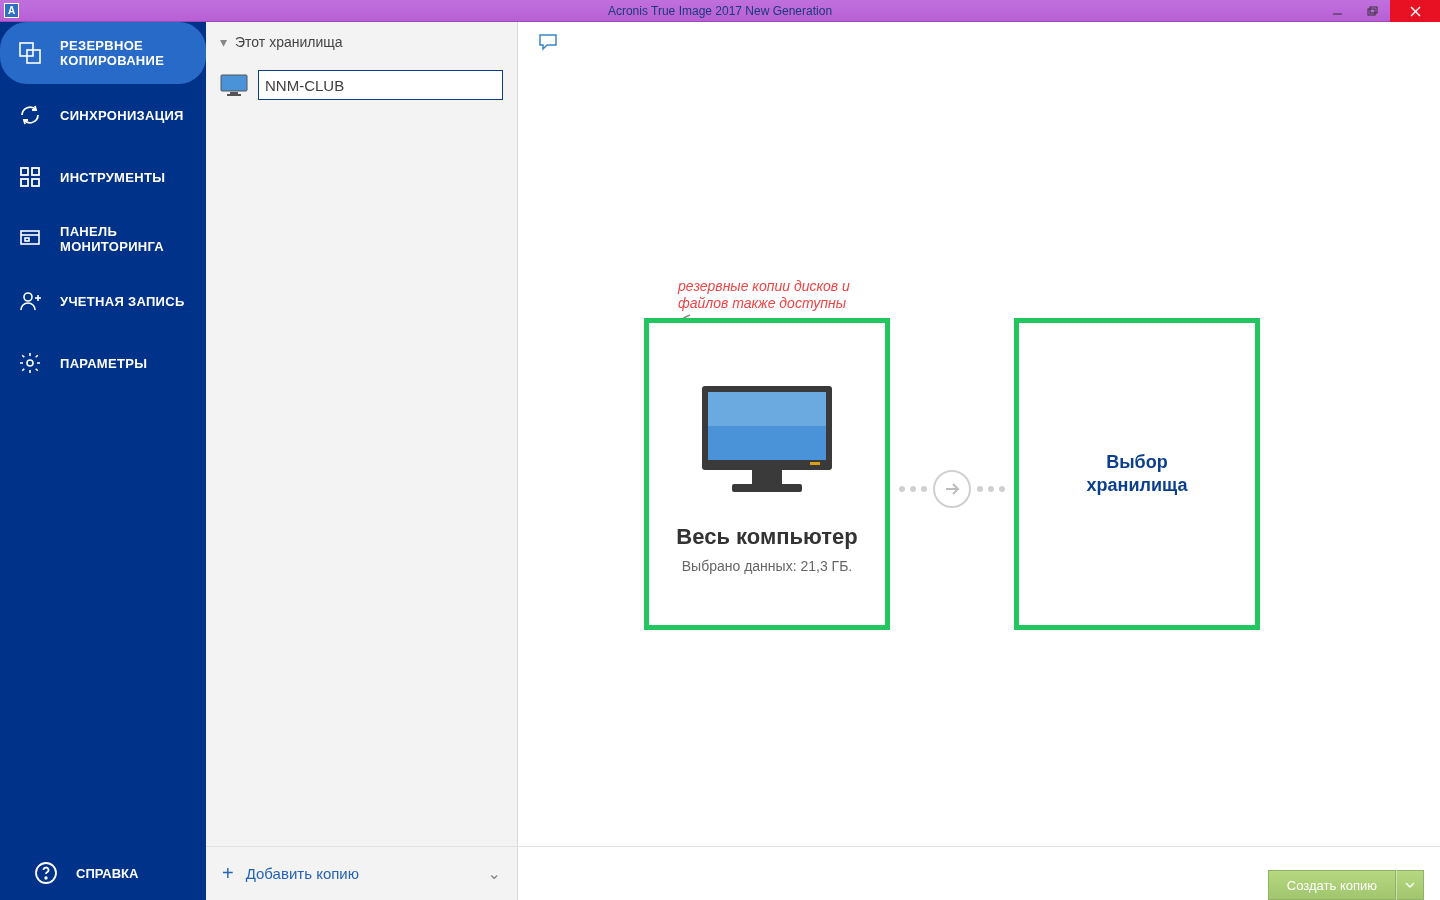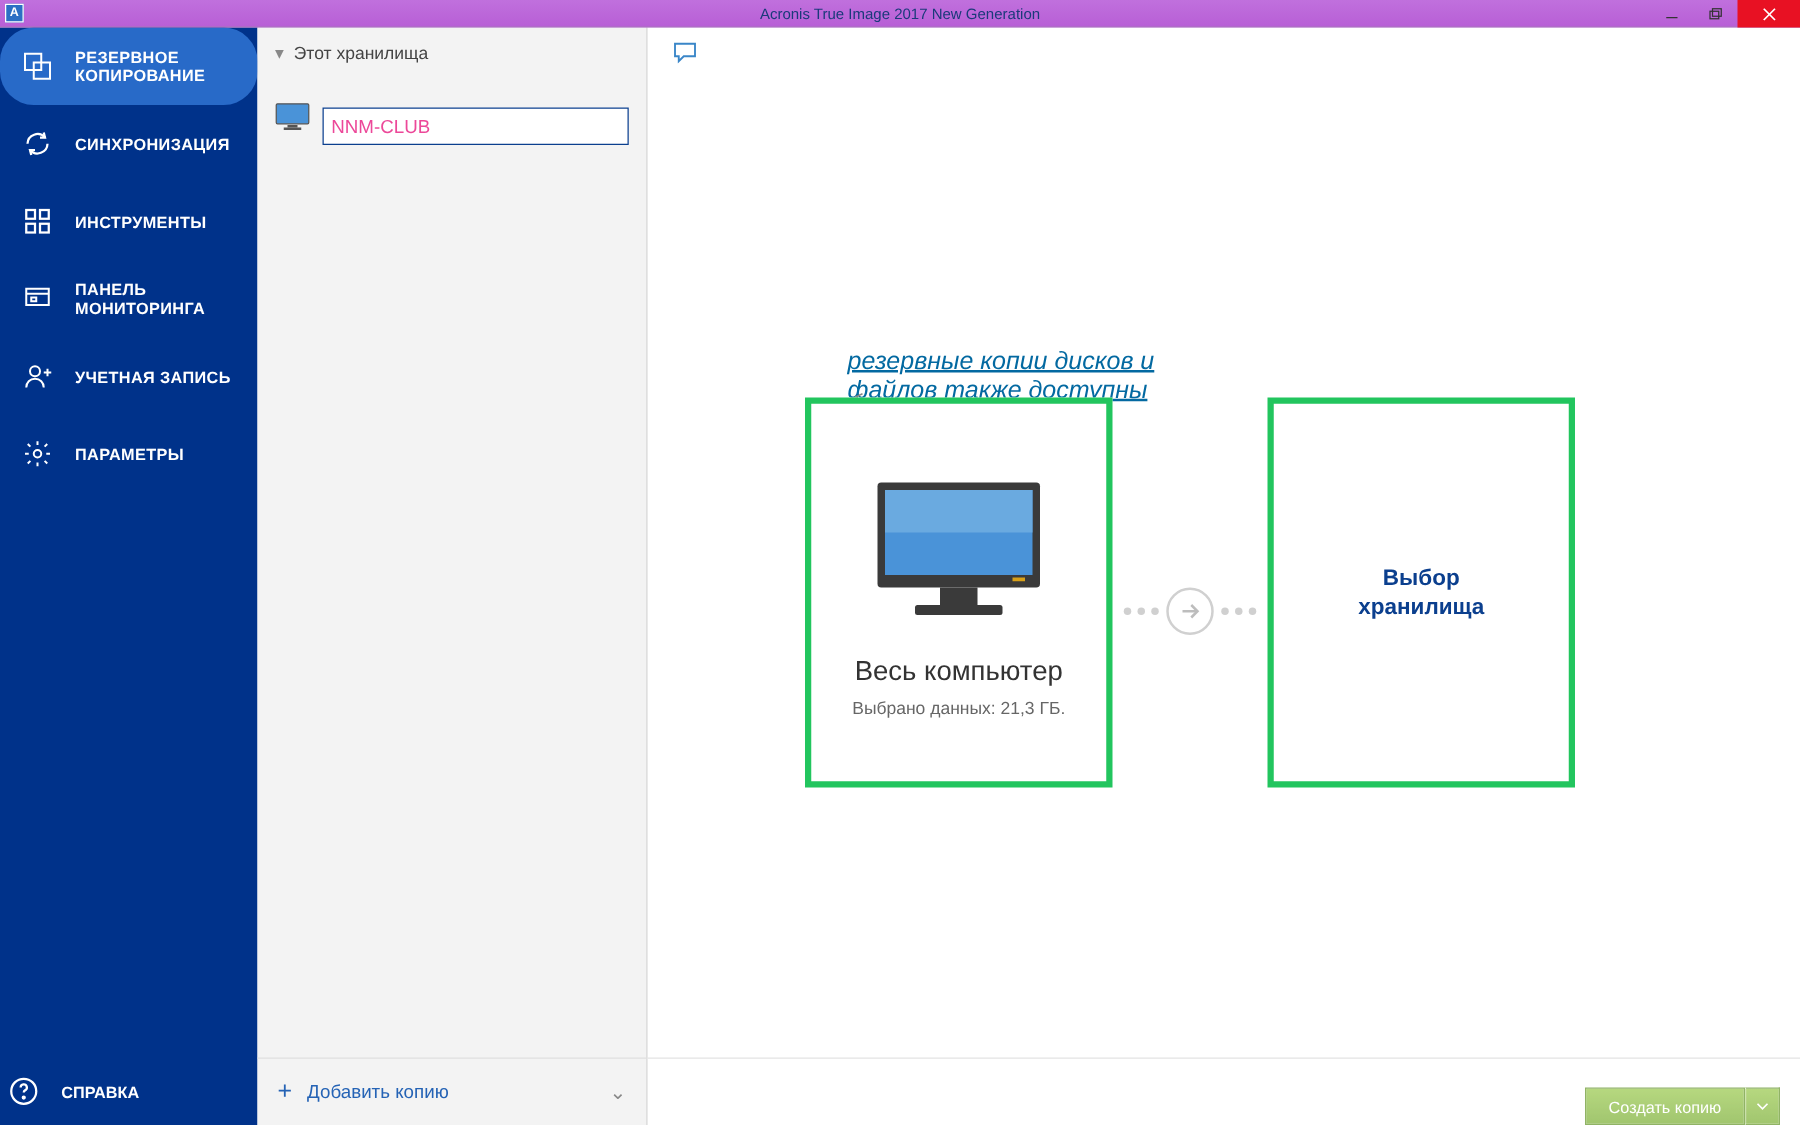--- a/index.html
+++ b/index.html
@@ -10,51 +10,51 @@
 .tb-controls{position:absolute;right:0;top:0;height:22px;display:flex;}
 .tb-btn{width:35px;height:22px;display:flex;align-items:center;justify-content:center;color:#333;}
 .tb-btn.close{background:#e81123;color:#fff;width:50px;}
 .app{display:flex;height:878px;}
 .nav{width:206px;background:#00328a;color:#fff;display:flex;flex-direction:column;}
 .nav-item{display:flex;align-items:center;padding:0 18px;min-height:62px;gap:18px;}
 .nav-item.active{background:#286ac8;border-radius:27px;}
 .nav-item .nav-label{font-size:13px;font-weight:600;letter-spacing:.3px;}
 .nav-item.two-line{align-items:center;}
 .nav-spacer{flex:1;}
-.nav-help{display:flex;align-items:center;gap:18px;padding:0 7px;height:54px;font-size:13px;font-weight:600;}
+.nav-help{display:flex;align-items:center;gap:18px;padding:0 34px;height:54px;font-size:13px;font-weight:600;}
 .nav-ico{width:24px;height:24px;flex-shrink:0;display:flex;align-items:center;justify-content:center;}
 .listcol{width:312px;background:#f3f3f3;border-right:1px solid #d9d9d9;display:flex;flex-direction:column;}
 .list-head{height:40px;display:flex;align-items:center;padding:0 14px;color:#444;font-size:14px;gap:8px;}
 .list-head .caret{color:#888;}
 .list-row{display:flex;align-items:center;gap:10px;padding:8px 14px;}
-.list-row input{flex:1;height:30px;border:1px solid #0b3f8e;padding:2px 6px;font-size:15px;color:#ec4899;background:#fff;margin-top:16px;}
+.list-row input{flex:1;height:30px;border:1px solid #0b3f8e;padding:2px 6px;font-size:15px;color:#404040;background:#fff;}
 .list-row input::selection{background:#2e6ad0;color:#fff;}
 .list-mon{width:28px;height:22px;}
 .list-spacer{flex:1;}
 .list-foot{height:54px;display:flex;align-items:center;padding:0 16px;color:#2563b5;border-top:1px solid #e0e0e0;gap:12px;}
 .list-foot .plus{font-size:20px;font-weight:300;color:#2563b5;}
 .list-foot .lab{flex:1;font-size:15px;}
 .list-foot .dd{color:#888;}
 .main{flex:1;display:flex;flex-direction:column;position:relative;}
 .main-top{height:40px;display:flex;align-items:center;padding:0 20px;}
 .comment-ico{width:18px;height:18px;color:#3a86c8;}
 .stage{flex:1;position:relative;}
 .card{position:absolute;width:246px;height:312px;border:5px solid #22c55e;background:#fff;}
 .card.src{left:126px;top:256px;}
 .card.dst{left:496px;top:256px;display:flex;align-items:center;justify-content:center;}
 .src-inner{display:flex;flex-direction:column;align-items:center;justify-content:center;height:100%;}
 .monitor{width:150px;height:120px;margin-top:6px;}
-.src-title{font-size:22px;color:#333;font-weight:400;margin-top:24px;}
+.src-title{font-size:22px;color:#333;font-weight:700;margin-top:24px;}
 .src-sub{font-size:14px;color:#666;margin-top:8px;}
 .dst .dst-label{font-size:18px;color:#0b3f8e;font-weight:600;text-align:center;line-height:1.3;}
 .arrow-wrap{position:absolute;left:381px;top:405px;width:106px;height:44px;display:flex;align-items:center;justify-content:space-between;}
 .dots{display:flex;gap:5px;}
 .dot{width:6px;height:6px;border-radius:50%;background:#d0d0d0;}
 .arrow-circ{width:38px;height:38px;border:2px solid #d0d0d0;border-radius:50%;display:flex;align-items:center;justify-content:center;color:#bdbdbd;}
-.hint{position:absolute;left:160px;top:216px;font-family:"Segoe Script","Comic Sans MS",cursive;font-style:italic;color:#0369a1;font-size:20px;line-height:1.15;text-decoration:underline;}
+.hint{position:absolute;left:160px;top:216px;font-family:"Segoe Script","Comic Sans MS",cursive;font-style:italic;color:#ef4444;font-size:14px;line-height:1.15;}
 .hint-arrow{position:absolute;left:147px;top:250px;width:30px;height:40px;color:#777;}
 .footer{height:54px;border-top:1px solid #e4e4e4;display:flex;align-items:flex-end;justify-content:flex-end;padding-right:16px;gap:0;}
 .btn-run{height:30px;background:#8fc04a;background:linear-gradient(#9ecb55,#82b33f);border:1px solid #6b9a32;color:#fff;font-size:13px;padding:0 18px;display:flex;align-items:center;}
 .btn-run-dd{height:30px;width:28px;background:#8fc04a;background:linear-gradient(#9ecb55,#82b33f);border:1px solid #6b9a32;border-left:1px solid rgba(255,255,255,.4);color:#fff;display:flex;align-items:center;justify-content:center;}
 .disabled{opacity:.75;}
 svg{display:block;}
 </style>
 </head>
 <body>
 

